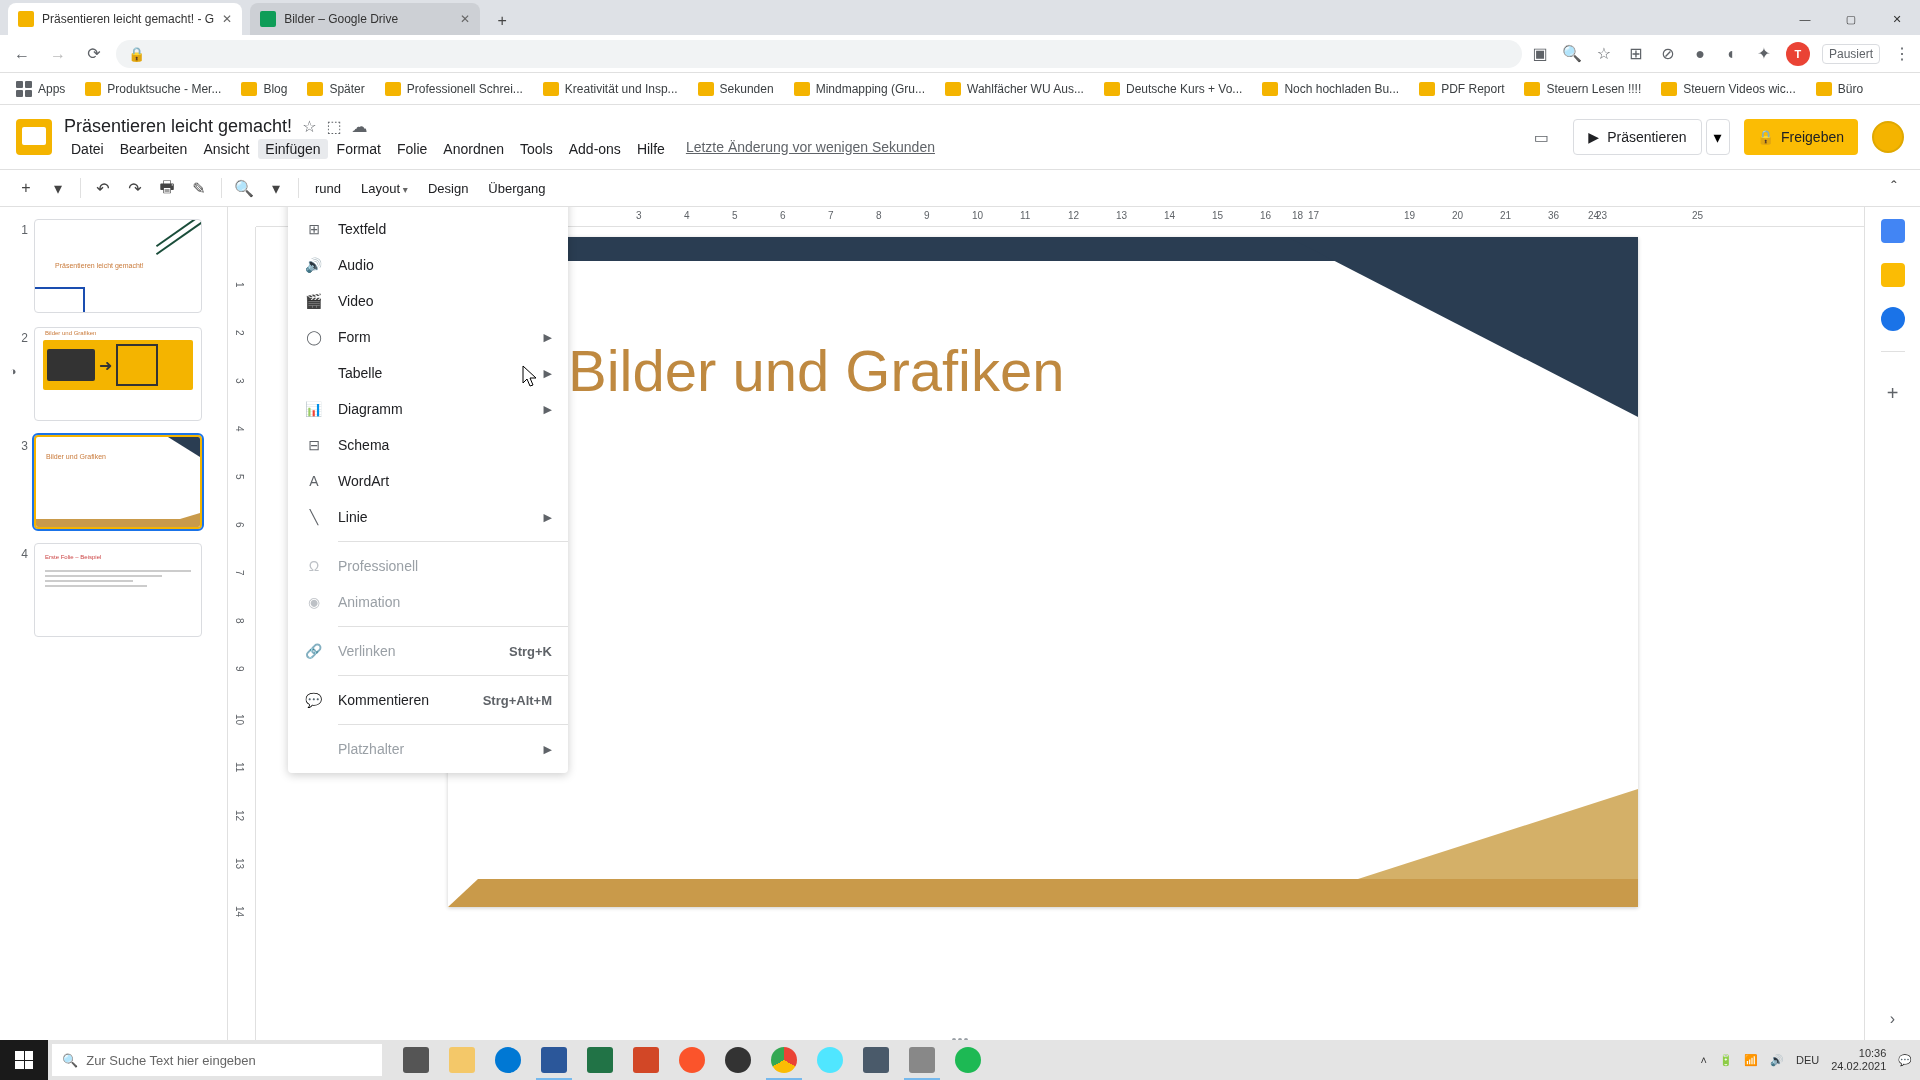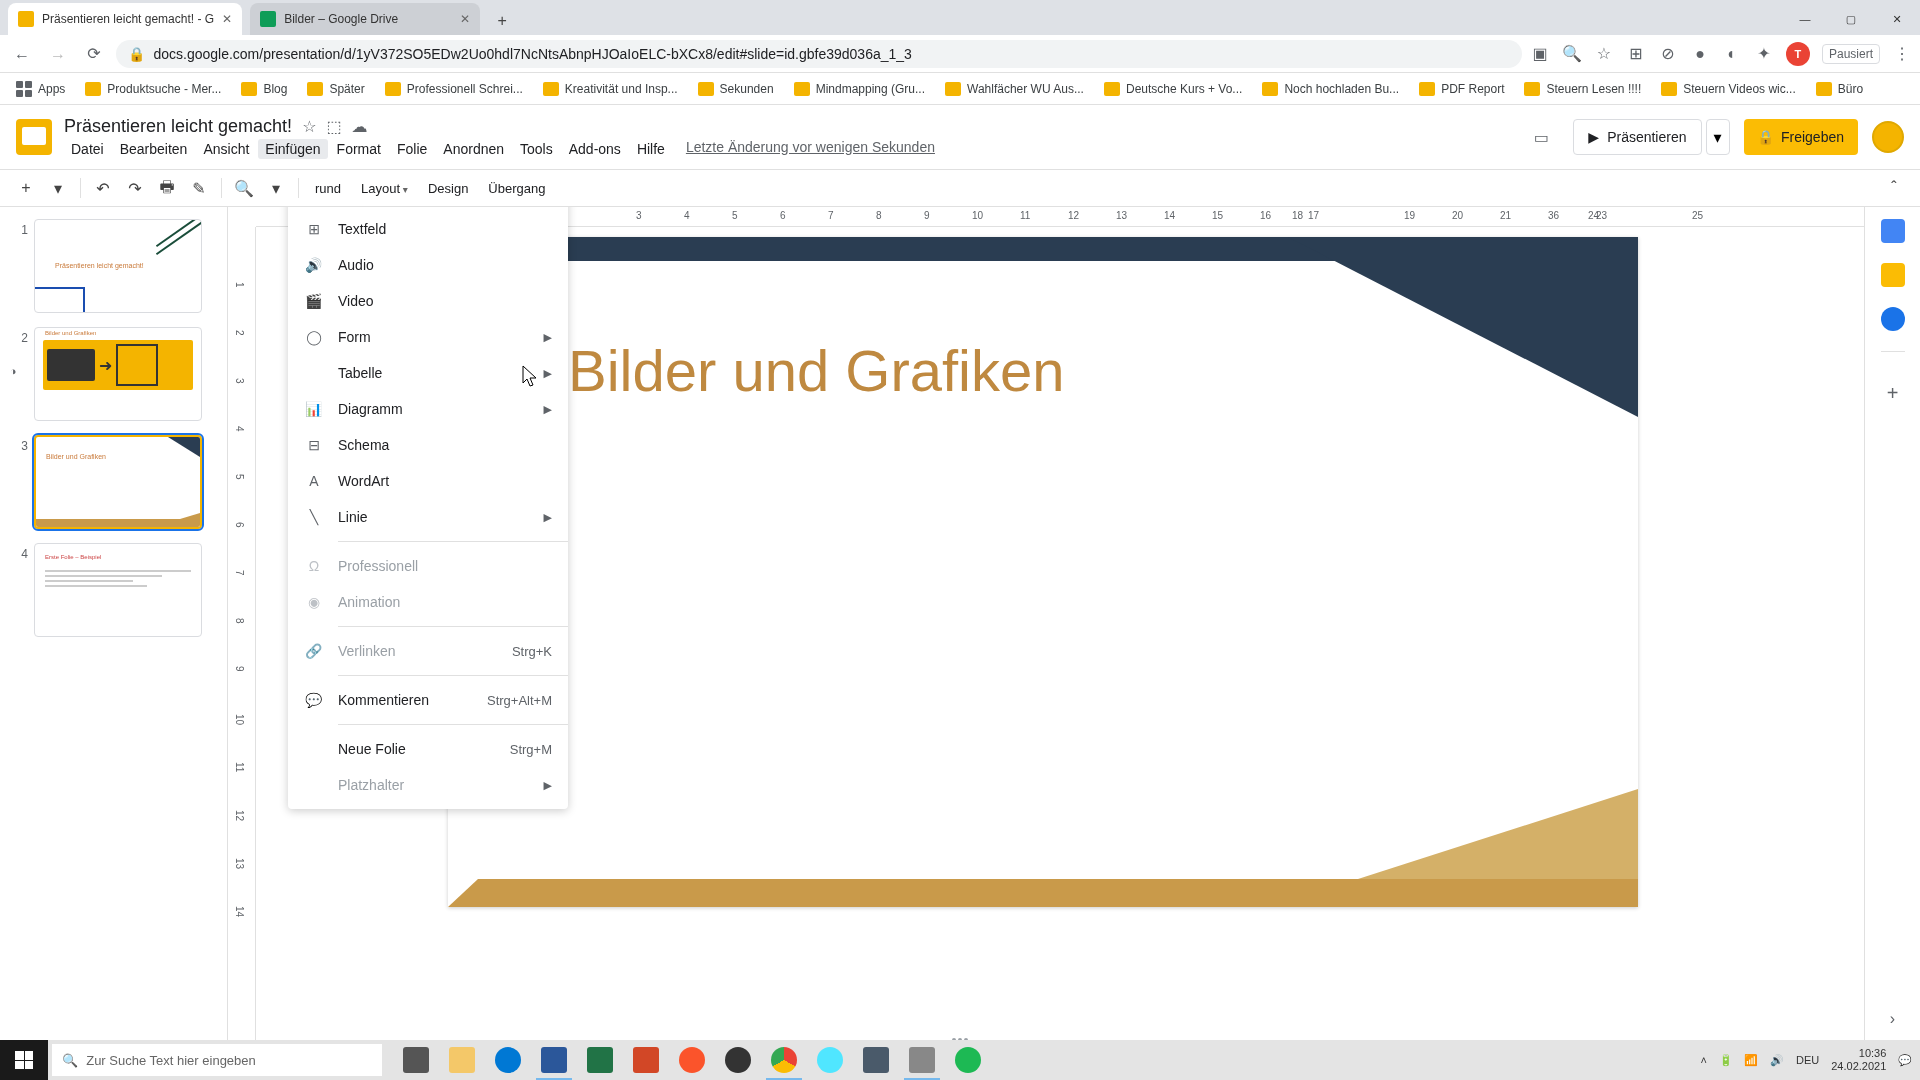--- a/index.html
+++ b/index.html
@@ -114,21 +114,21 @@
 .rs-plus { color:#5f6368; font-size:20px; margin-top:10px; }
 .rs-arrow { margin-top:auto; margin-bottom:12px; color:#5f6368; }
 
 
 .dropdown { position: absolute; top: 0; left: 280px; width: 280px; background: #fff; box-shadow: 0 2px 10px rgba(0,0,0,0.2); border-radius: 0 0 4px 4px; padding: 6px 0; z-index: 100; }
 .dd-item { height: 36px; display: flex; align-items: center; padding: 0 16px; font-size: 14px; color: #202124; gap: 14px; cursor:pointer; }
 .dd-item.disabled { color: #9aa0a6; }
 .dd-icon { width: 20px; height: 20px; display: flex; align-items: center; justify-content: center; color: #5f6368; }
 .dd-item.disabled .dd-icon { color:#bdc1c6; }
 .dd-arrow { margin-left: auto; color: #5f6368; font-size:11px; }
-.dd-shortcut { margin-left: auto; color: #5f6368; font-size: 13px; }
+.dd-shortcut { margin-left: auto; color: #5f6368; font-size: 13px; font-weight: bold; }
 .dd-sep { height: 1px; background: #e0e0e0; margin: 6px 0 6px 50px; }
 
 
 .speaker-notes { height: 48px; border-top: 1px solid #e0e0e0; padding: 10px 20px; font-size: 14px; color: #202124; background:#fff; position:relative; }
 .notes-handle { position:absolute; top:-3px; left:50%; transform:translateX(-50%); display:flex; gap:2px; }
 .notes-handle span { width:4px; height:4px; background:#9aa0a6; border-radius:50%; }
 
 
 .taskbar { position:fixed; bottom:0; left:0; right:0; height:40px; background:#e4e4e4; display:flex; align-items:center; }
 .start-btn { width:48px; height:40px; background:#1a1a1a; display:flex; align-items:center; justify-content:center; }
@@ -166,21 +166,20 @@
     <div class="win-btn">✕</div>
   </div>
 </div>
 
 <div class="address-bar">
   <div class="nav-btn">←</div>
   <div class="nav-btn disabled">→</div>
   <div class="nav-btn">⟳</div>
   <div class="url-field">
     <span class="lock">🔒</span>
-    <span>docs.google.com/presentation/d/1yV372SO5EDw2Uo0hdl7NcNtsAbnpHJOaIoELC-bXCx8/edit#slide=id.gbfe39d036a_1_3</span>
   </div>
   <div class="addr-icons">
     <div class="addr-icon">▣</div>
     <div class="addr-icon">🔍</div>
     <div class="addr-icon">☆</div>
     <div class="addr-icon">⊞</div>
     <div class="addr-icon">⊘</div>
     <div class="addr-icon">●</div>
     <div class="addr-icon">◐</div>
     <div class="addr-icon">✦</div>
@@ -469,25 +468,20 @@
           <span>Verlinken</span>
           <span class="dd-shortcut">Strg+K</span>
         </div>
       <div class="dd-sep"></div>
       <div class="dd-item">
           <span class="dd-icon">💬</span>
           <span>Kommentieren</span>
           <span class="dd-shortcut">Strg+Alt+M</span>
         </div>
       <div class="dd-sep"></div>
-      <div class="dd-item">
-          <span class="dd-icon"></span>
-          <span>Neue Folie</span>
-          <span class="dd-shortcut">Strg+M</span>
-        </div>
       <div class="dd-item disabled">
           <span class="dd-icon"></span>
           <span>Platzhalter</span>
           <span class="dd-arrow">▶</span>
         </div>
     </div>
 
     <div class="cursor">
       <svg viewBox="0 0 18 24">
           <path d="M1 1 L1 18 L5 14 L8 21 L11 20 L8 13 L14 13 Z" fill="#fff" stroke="#000" stroke-width="1"></path>

